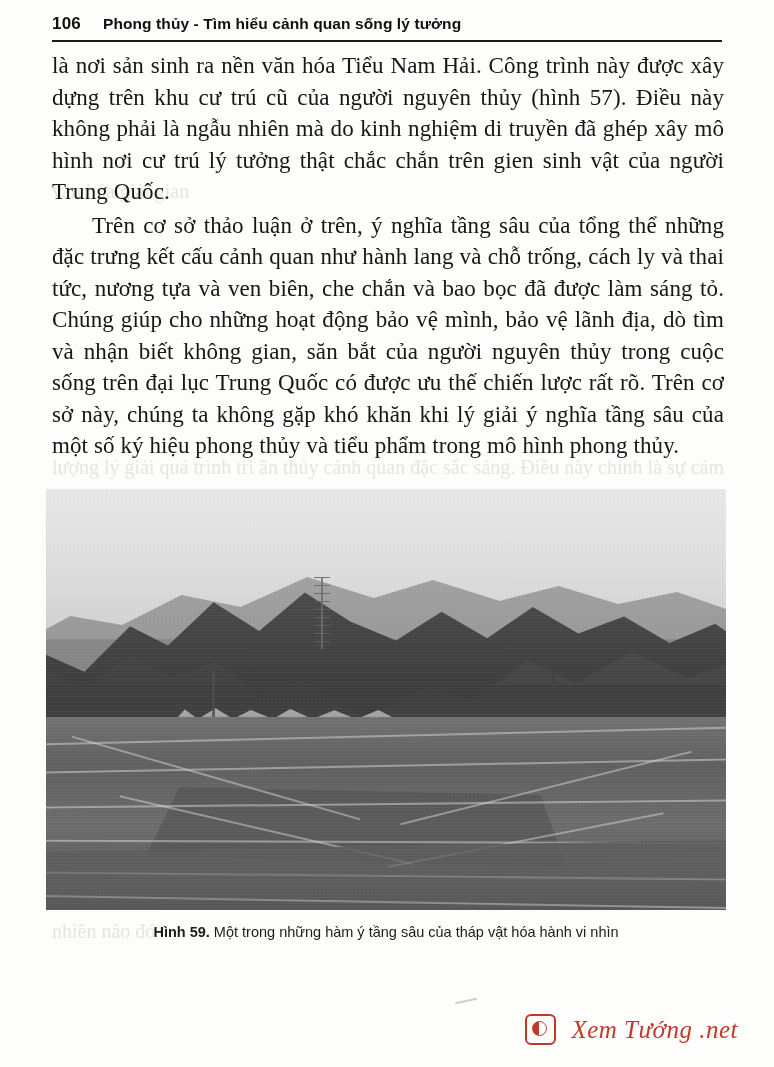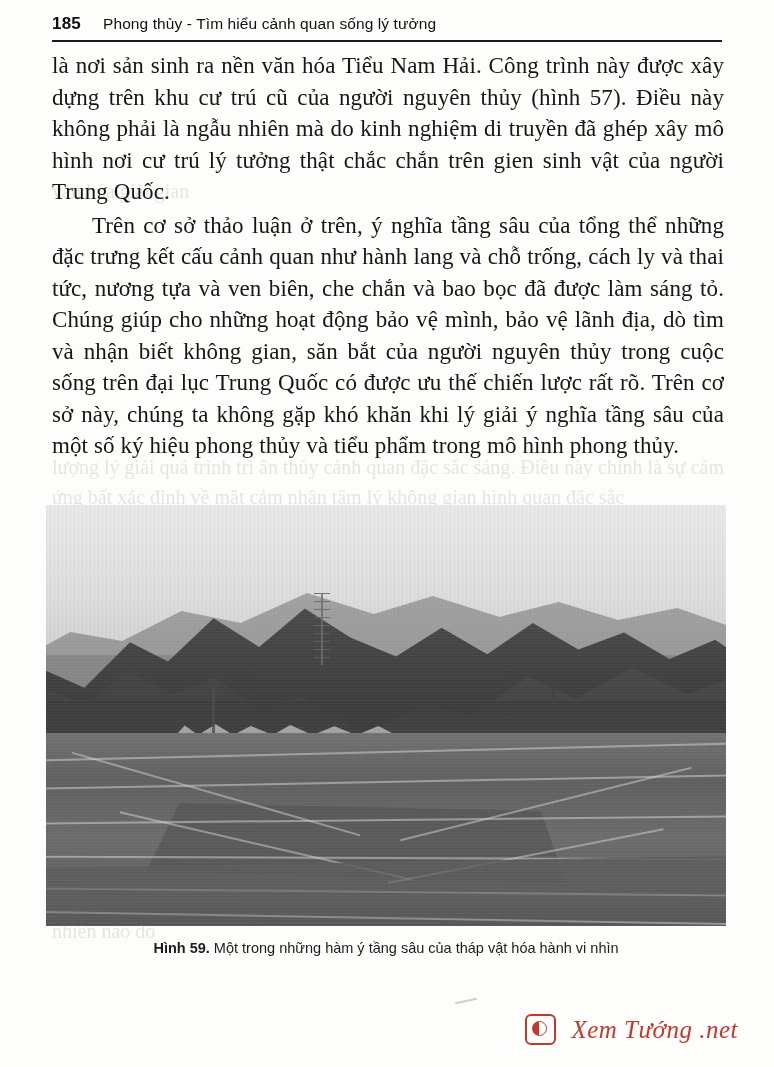--- a/index.html
+++ b/index.html
@@ -34,21 +34,21 @@
   }
   .page-number {
     font-family: "Liberation Sans", sans-serif;
     font-weight: bold;
     font-size: 17px;
     color: #111;
     letter-spacing: 0.2px;
   }
   .header-title {
     font-family: "Liberation Sans", sans-serif;
-    font-weight: normal;
+    font-weight: bold;
     font-size: 15.5px;
     color: #111;
     letter-spacing: 0.1px;
   }
   .header-rule {
     position: absolute;
     left: 52px;
     top: 40px;
     width: 670px;
     height: 2px;
@@ -75,21 +75,20 @@
   .para.indent {
     text-indent: 40px;
   }
 
   
   .figure {
     position: absolute;
     left: 46px;
     top: 489px;
     width: 684px;
-    margin-top: 16px;
   }
   .photo {
     position: relative;
     width: 680px;
     height: 421px;
     overflow: hidden;
     background: #8e8e8e;
     filter: grayscale(100%) contrast(102%);
   }
 
@@ -298,21 +297,21 @@
     background: rgba(120,120,120,0.35);
     transform: rotate(-12deg);
   }
 </style>
 </head>
 <body>
 
 <div class="page">
 
   <div class="header">
-    <span class="page-number">185</span>
+    <span class="page-number">106</span>
     <span class="header-title">Phong thủy - Tìm hiểu cảnh quan sống lý tưởng</span>
   </div>
   <div class="header-rule"></div>
 
   <div class="ghost ghost-1">văn hóa giải gian</div>
 
   <div class="body-text">
     <p class="para">là nơi sản sinh ra nền văn hóa Tiểu Nam Hải. Công trình này được xây dựng trên khu cư trú cũ của người nguyên thủy (hình 57). Điều này không phải là ngẫu nhiên mà do kinh nghiệm di truyền đã ghép xây mô hình nơi cư trú lý tưởng thật chắc chắn trên gien sinh vật của người Trung Quốc.</p>
     <p class="para indent">Trên cơ sở thảo luận ở trên, ý nghĩa tầng sâu của tổng thể những đặc trưng kết cấu cảnh quan như hành lang và chỗ trống, cách ly và thai tức, nương tựa và ven biên, che chắn và bao bọc đã được làm sáng tỏ. Chúng giúp cho những hoạt động bảo vệ mình, bảo vệ lãnh địa, dò tìm và nhận biết không gian, săn bắt của người nguyên thủy trong cuộc sống trên đại lục Trung Quốc có được ưu thế chiến lược rất rõ. Trên cơ sở này, chúng ta không gặp khó khăn khi lý giải ý nghĩa tầng sâu của một số ký hiệu phong thủy và tiểu phẩm trong mô hình phong thủy.</p>
   </div>

